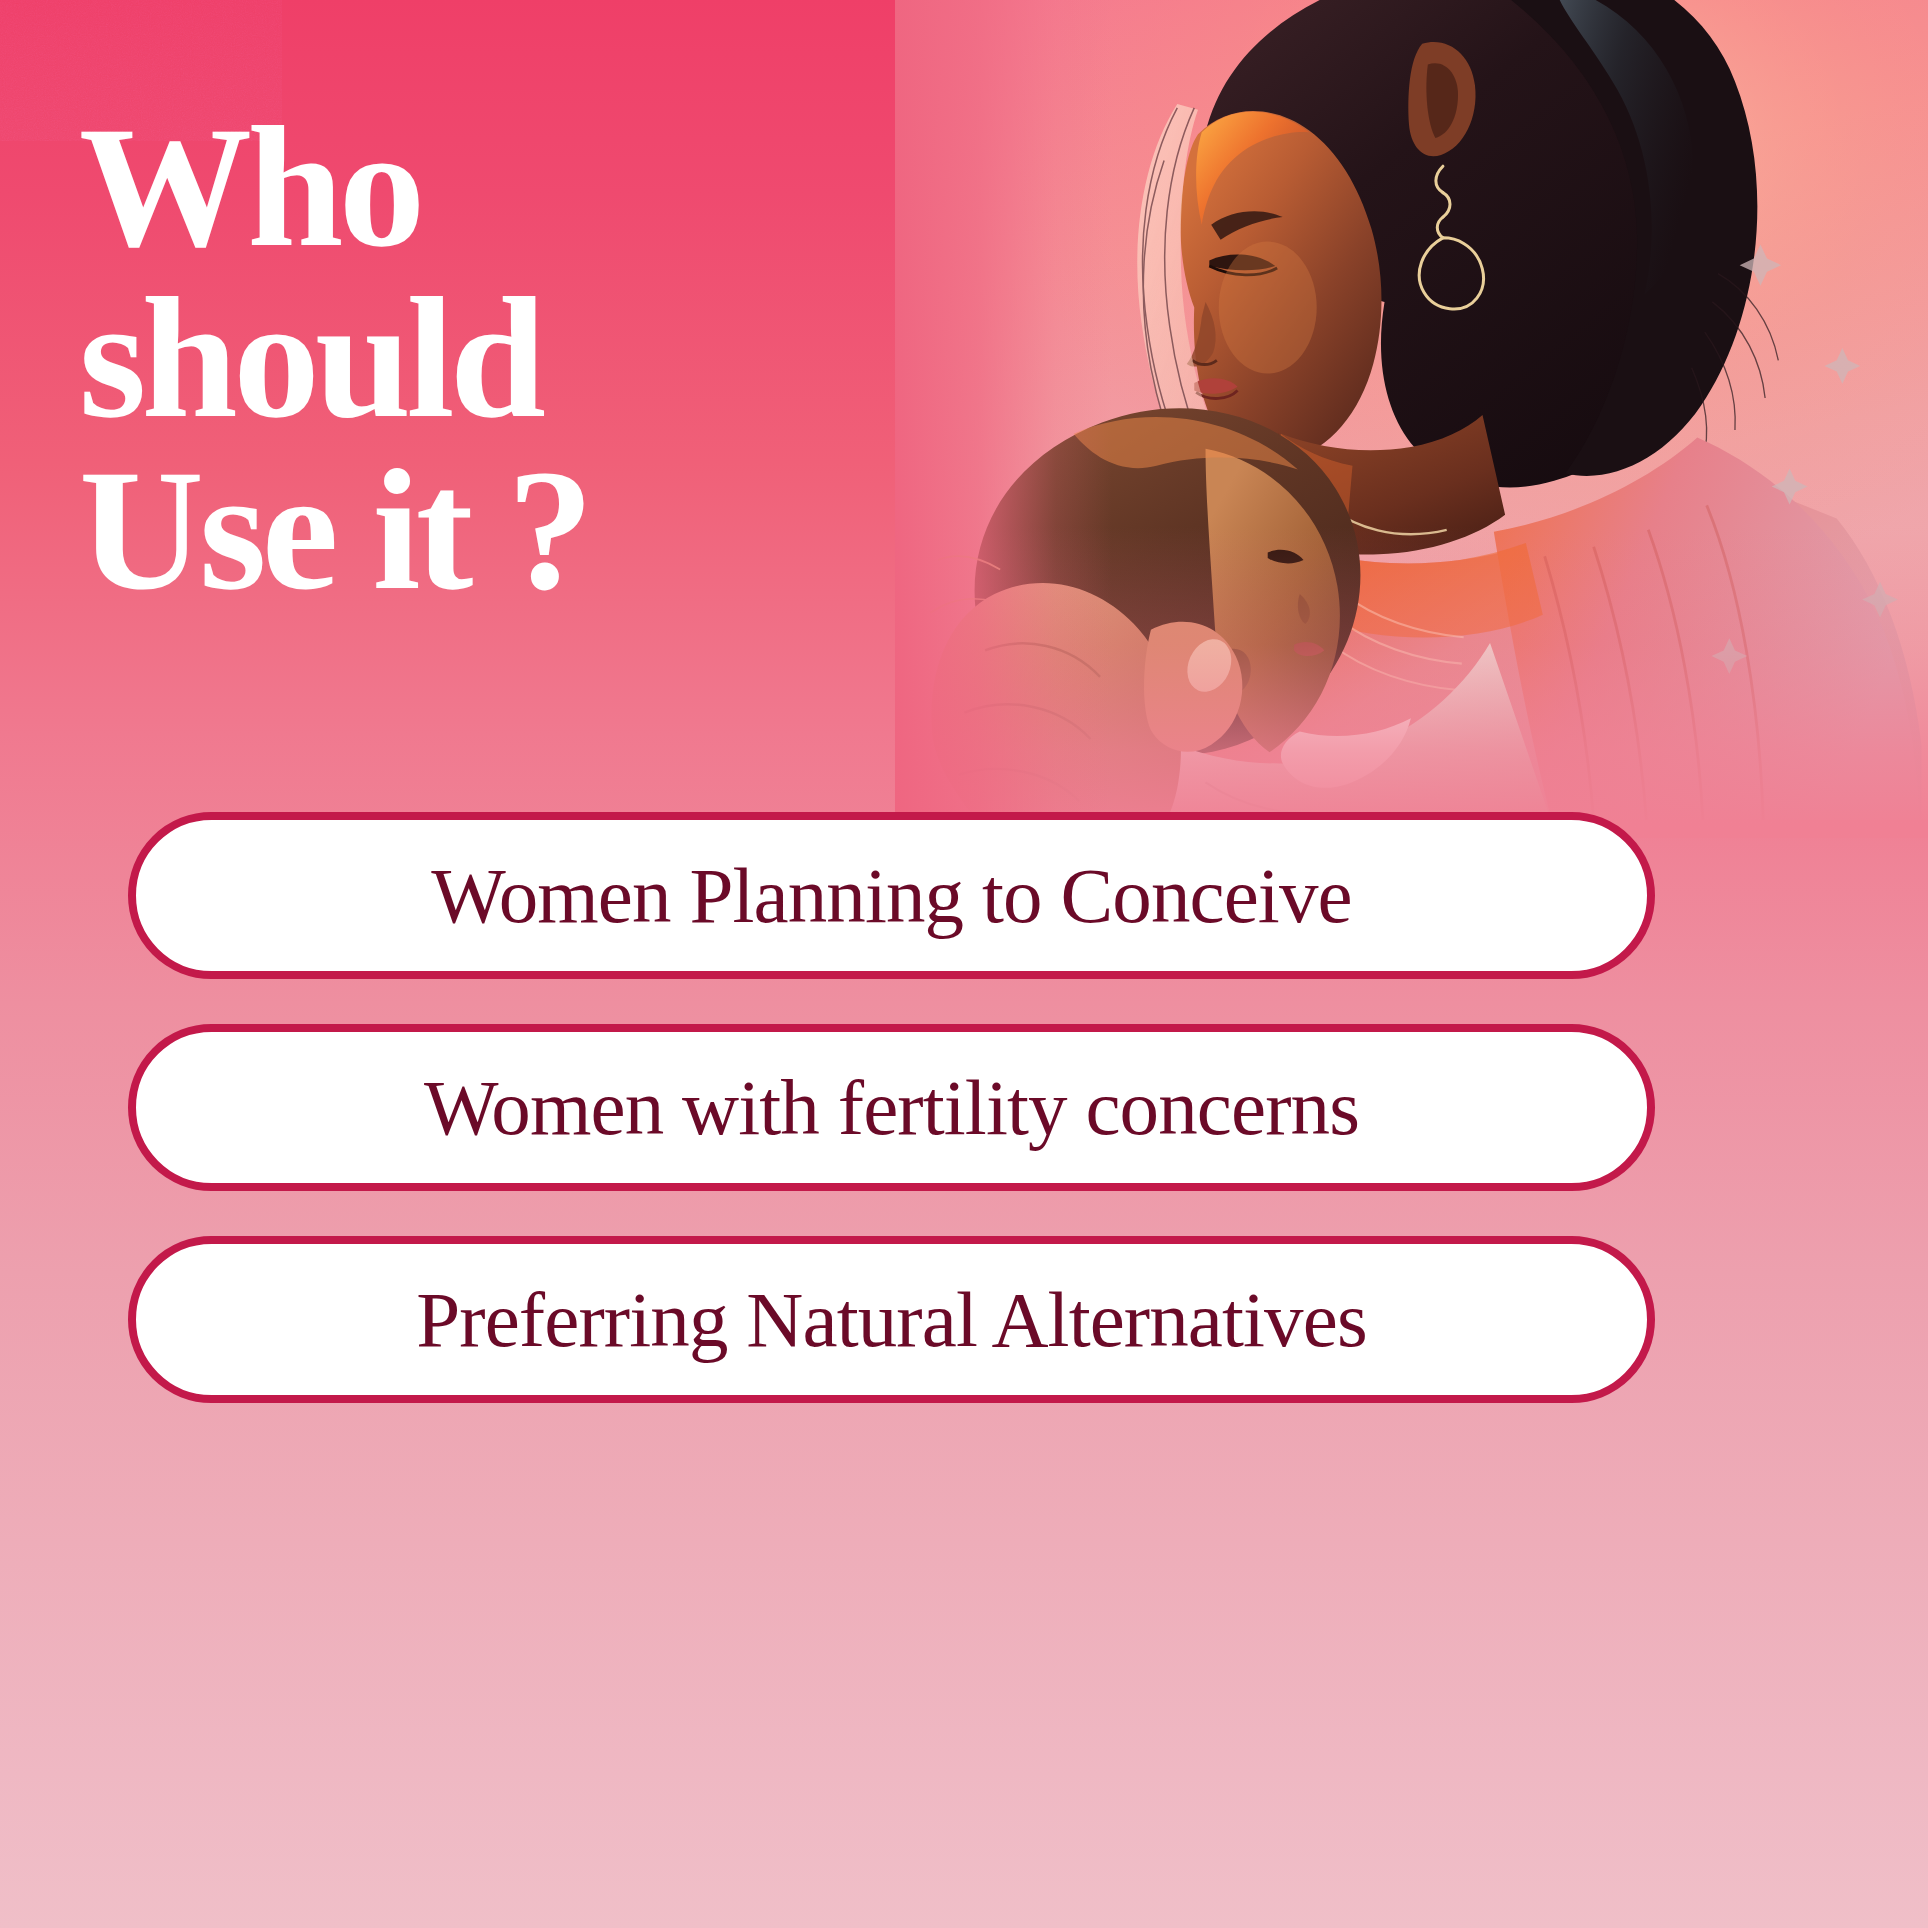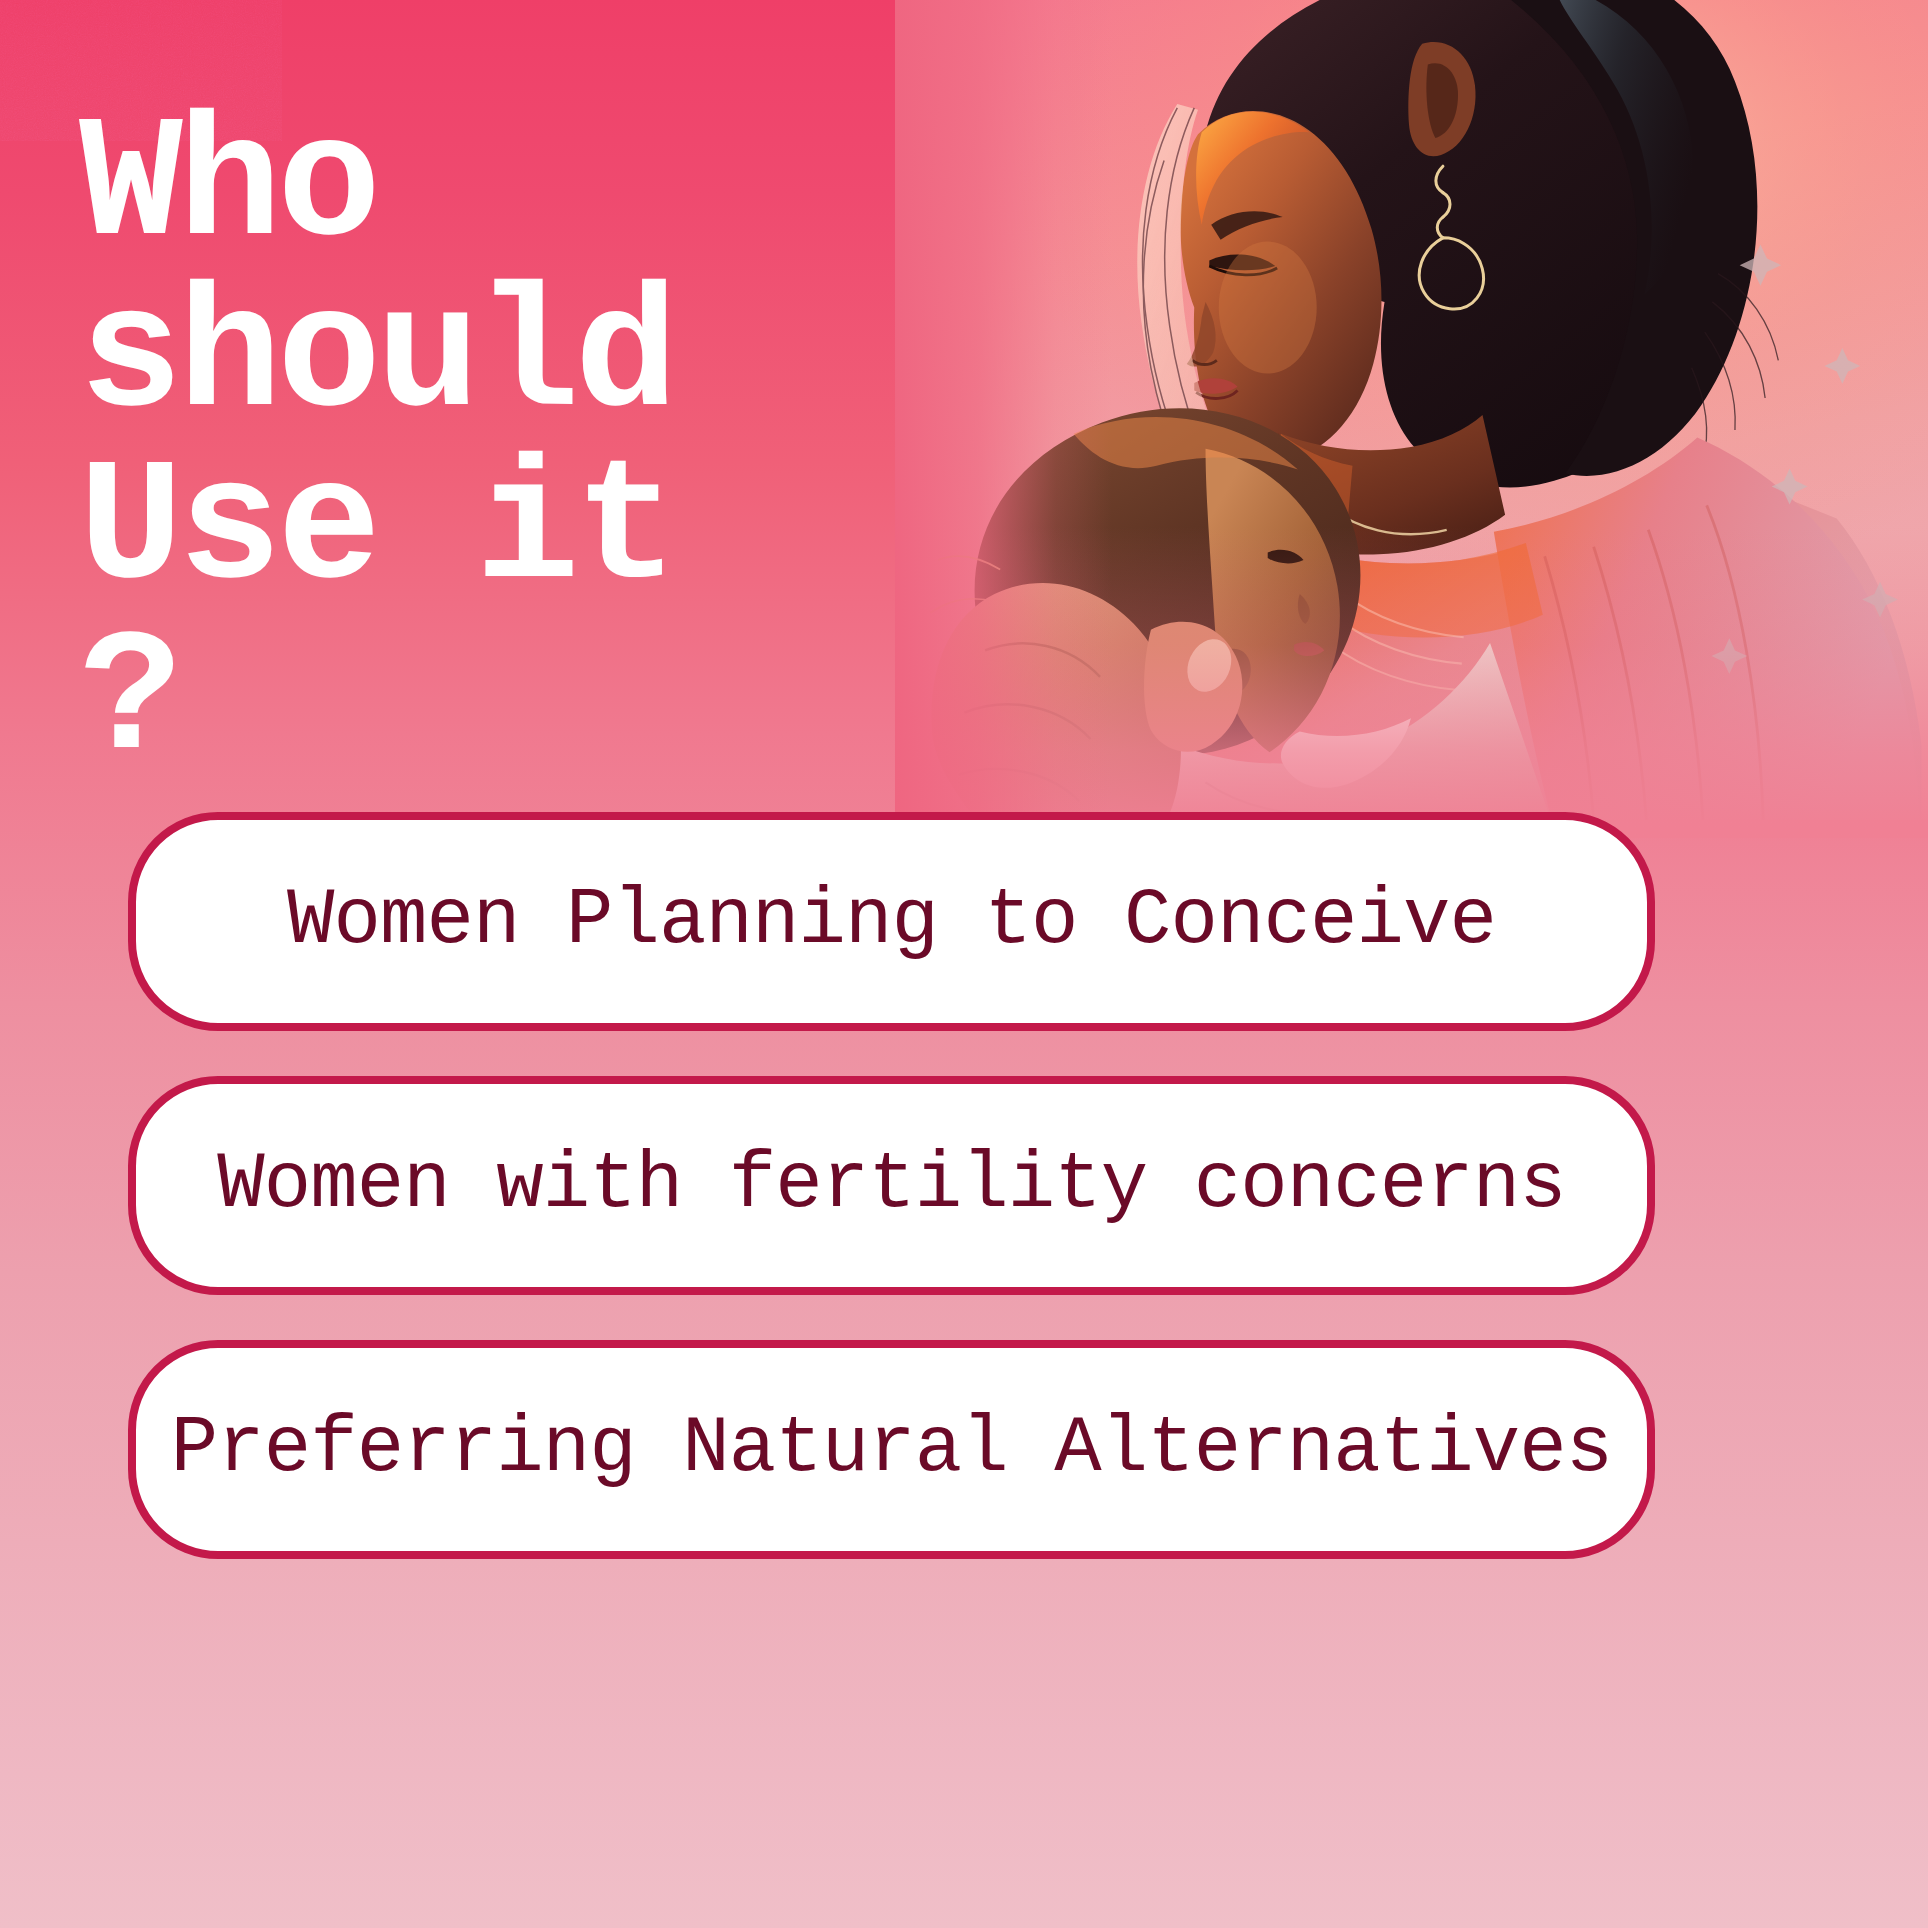--- a/index.html
+++ b/index.html
@@ -5,21 +5,21 @@
   html, body {
     margin: 0;
     padding: 0;
     background: #ffffff;
   }
   #poster {
     position: relative;
     width: 1928px;
     height: 1928px;
     overflow: hidden;
-    font-family: Liberation Mono, monospace;
+    font-family: Liberation Serif, serif;
     background: linear-gradient(180deg,
         #ef3f68 0%,
         #ef4a6f 10%,
         #f06078 24%,
         #f0798f 38%,
         #ee8fa0 52%,
         #eda0ae 66%,
         #eeadb9 80%,
         #efb8c3 92%,
         #f0bfc8 100%);
@@ -82,21 +82,21 @@
 
   
   #pill-list {
     position: absolute;
     left: 128px;
     top: 812px;
     width: 1527px;
   }
   .pill {
     box-sizing: border-box;
-    height: 219px;
+    height: 167px;
     margin-bottom: 45px;
     background: #ffffff;
     border: 8.5px solid #c3194a;
     border-radius: 90px;
     display: flex;
     align-items: center;
     justify-content: center;
     overflow: hidden;
   }
   .pill:last-child { margin-bottom: 8px; }

